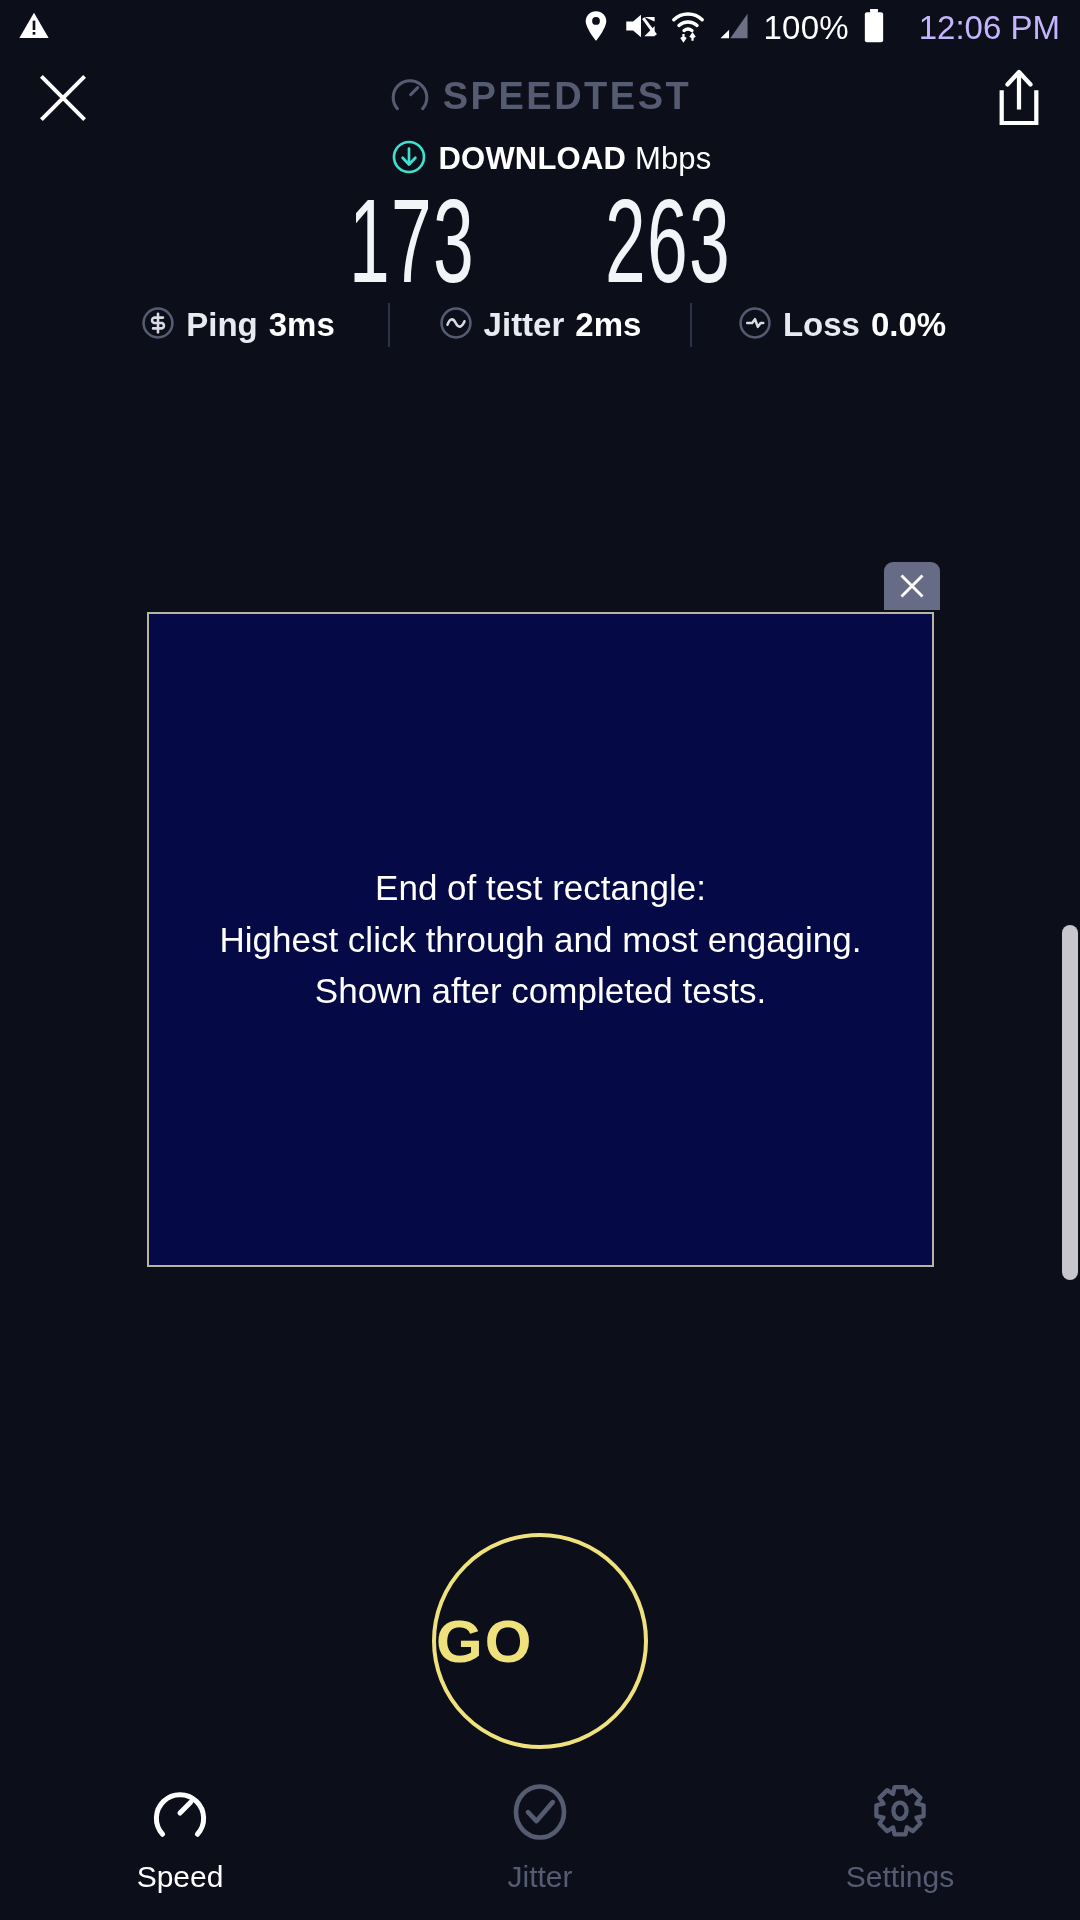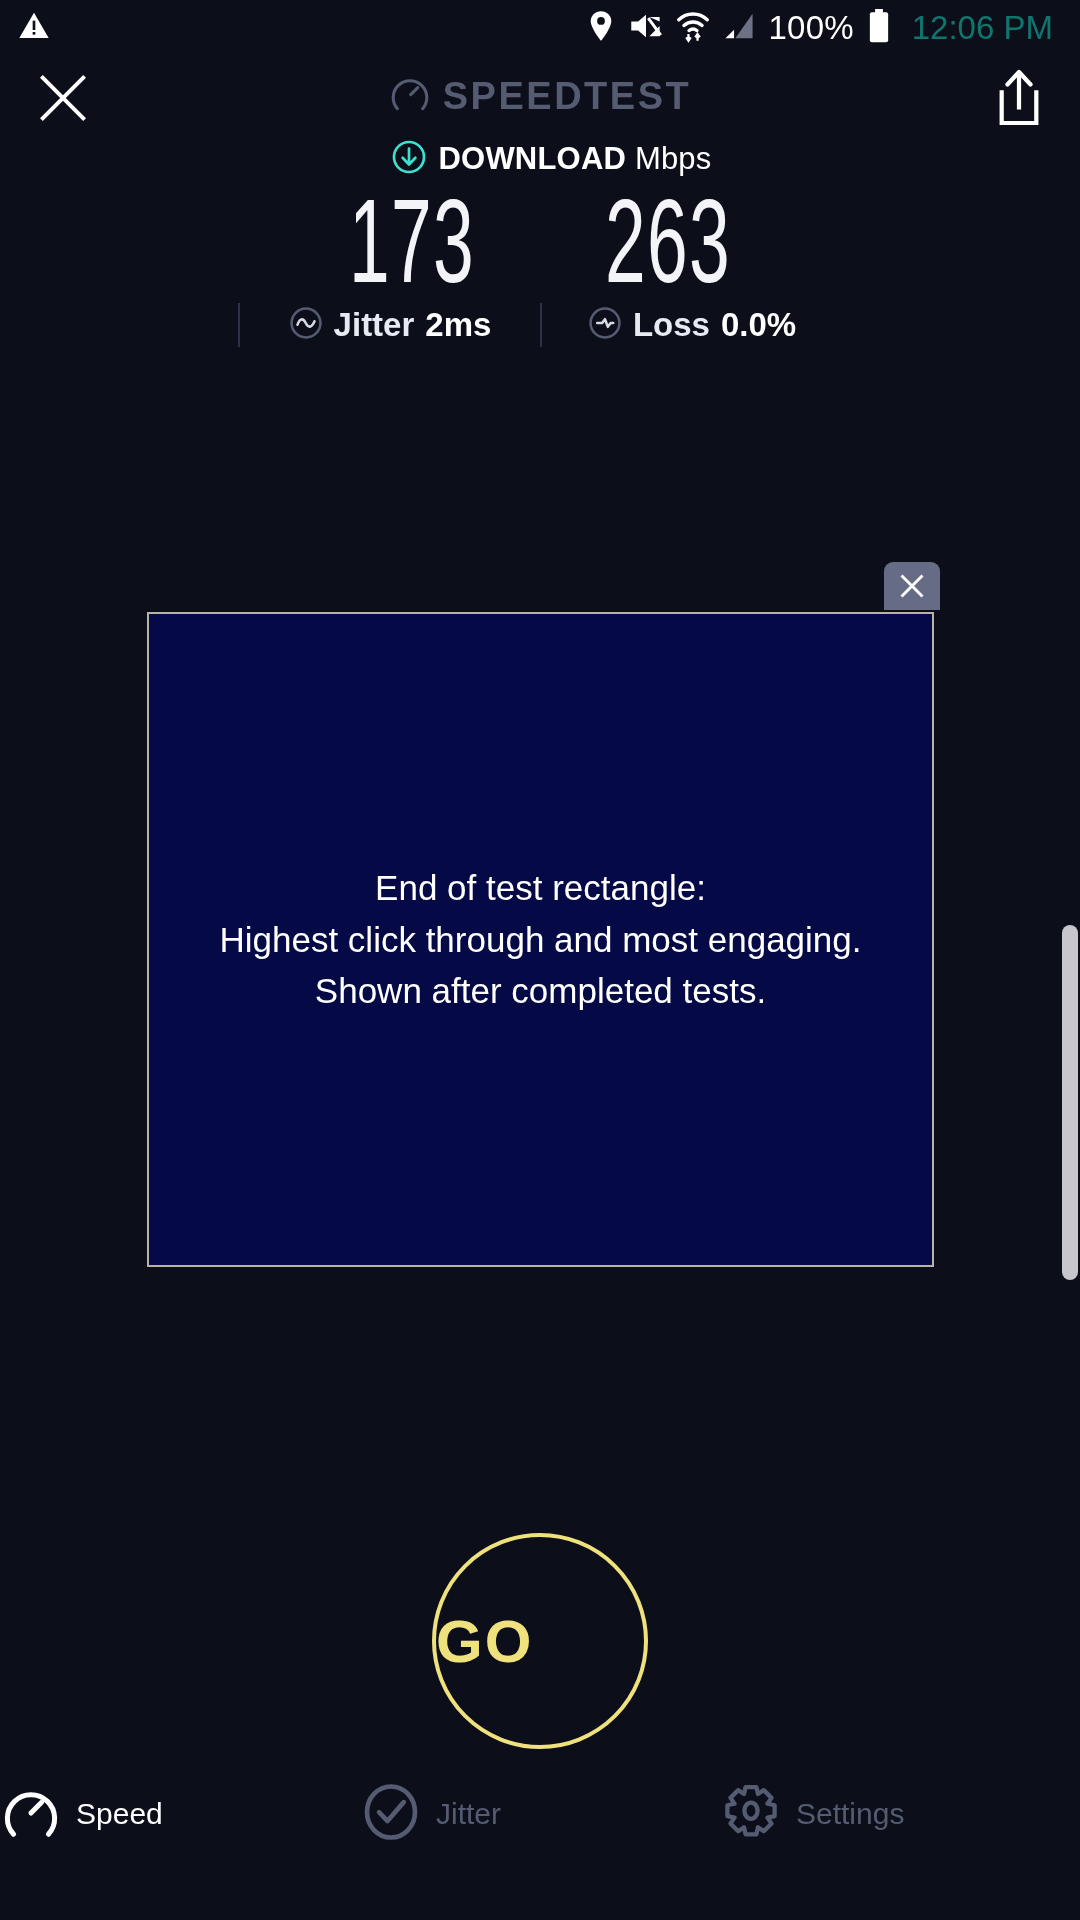--- a/index.html
+++ b/index.html
@@ -12,28 +12,28 @@
   body { position: relative; }
 
   
   .statusbar {
     position: absolute; top: 0; left: 0; width: 1080px; height: 55px;
     display: flex; align-items: center; background: #0c0e1a;
   }
   .sb-left { padding-left: 18px; display: flex; align-items: center; }
   .sb-right {
     margin-left: auto; display: flex; align-items: center; gap: 14px;
-    padding-right: 27px;
+    padding-right: 20px;
   }
   .sb-icon { display: block; }
   .sb-text {
     color: #ffffff; font-size: 33px; font-weight: 400;
     letter-spacing: 0.2px; line-height: 1;
   }
-  .sb-time { color:#0f766e; font-size: 33px; margin-left: 8px; }
+  .sb-time { color:#c4b5fd; font-size: 33px; margin-left: 20px; }
 
   
   .header {
     position: absolute; top: 55px; left: 0; width: 1080px; height: 80px;
   }
   .hdr-close {
     position: absolute; left: 36px; top: 16px; width: 54px; height: 54px;
   }
   .hdr-brand {
     position: absolute; left: 0; right: 0; top: 18px;
@@ -124,21 +124,21 @@
   .go-label {
     color: #efe27d; font-size: 60px; font-weight: 600; letter-spacing: 2px;
   }
 
   
   .bottomnav {
     position: absolute; left: 0; bottom: 0; width: 1080px; height: 160px;
     display: flex; align-items: flex-start; background: #0c0e1a;
   }
   .nav-item {
-    flex: 1; display: flex; flex-direction: row;
+    flex: 1; display: flex; flex-direction: column;
     align-items: center; padding-top: 22px; gap: 14px;
   }
   .nav-label { font-size: 30px; font-weight: 400; }
   .nav-item.active .nav-label { color: #ffffff; }
   .nav-item:not(.active) .nav-label { color: #555c72; }
 </style>
 </head>
 <body>
 
 <div class="statusbar">
@@ -232,20 +232,31 @@
     </div>
   </div>
 
   <div class="metric-values">
     <div class="metric-value dl">173</div>
     <div class="metric-value ul">263</div>
   </div>
 </div>
 
 <div class="substats">
+  <div class="substat">
+    <span>
+      <svg width="34" height="34" viewBox="0 0 24 24">
+        <circle cx="12" cy="12" r="10.2" stroke="#555c72" stroke-width="1.8" fill="none"></circle>
+        <path d="M15.5 8.2 L9.2 8.2 A2 2 0 0 0 9.2 12 L14.8 12 A2 2 0 0 1 14.8 15.8 L8.5 15.8" stroke="#d8dae4" stroke-width="1.8" fill="none" stroke-linecap="round"></path>
+        <path d="M12 5.4 L12 18.6" stroke="#d8dae4" stroke-width="1.8" stroke-linecap="round"></path>
+      </svg>
+    </span>
+    <span class="substat-name">Ping</span>
+    <span class="substat-val">3ms</span>
+  </div>
 
   <div class="substat-div"></div>
 
   <div class="substat">
     <span>
       <svg width="34" height="34" viewBox="0 0 24 24">
         <circle cx="12" cy="12" r="10.2" stroke="#555c72" stroke-width="1.8" fill="none"></circle>
         <path d="M6 13.2 C7.6 8.4 10 8.4 11.8 12 C13.6 15.6 16 15.6 18 10.8" stroke="#d8dae4" stroke-width="1.8" fill="none" stroke-linecap="round"></path>
       </svg>
     </span>

